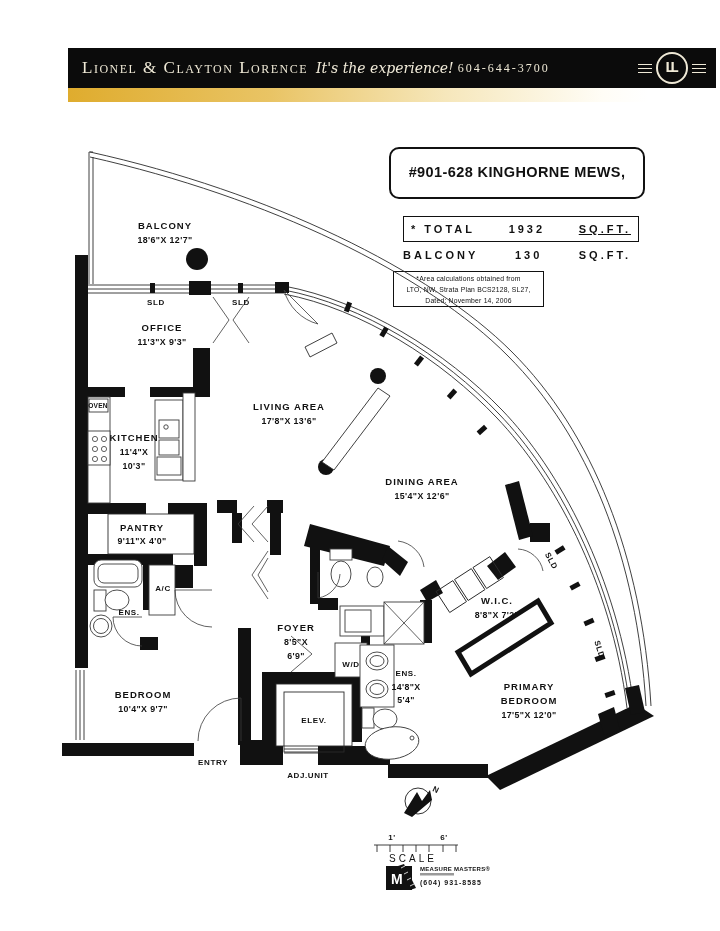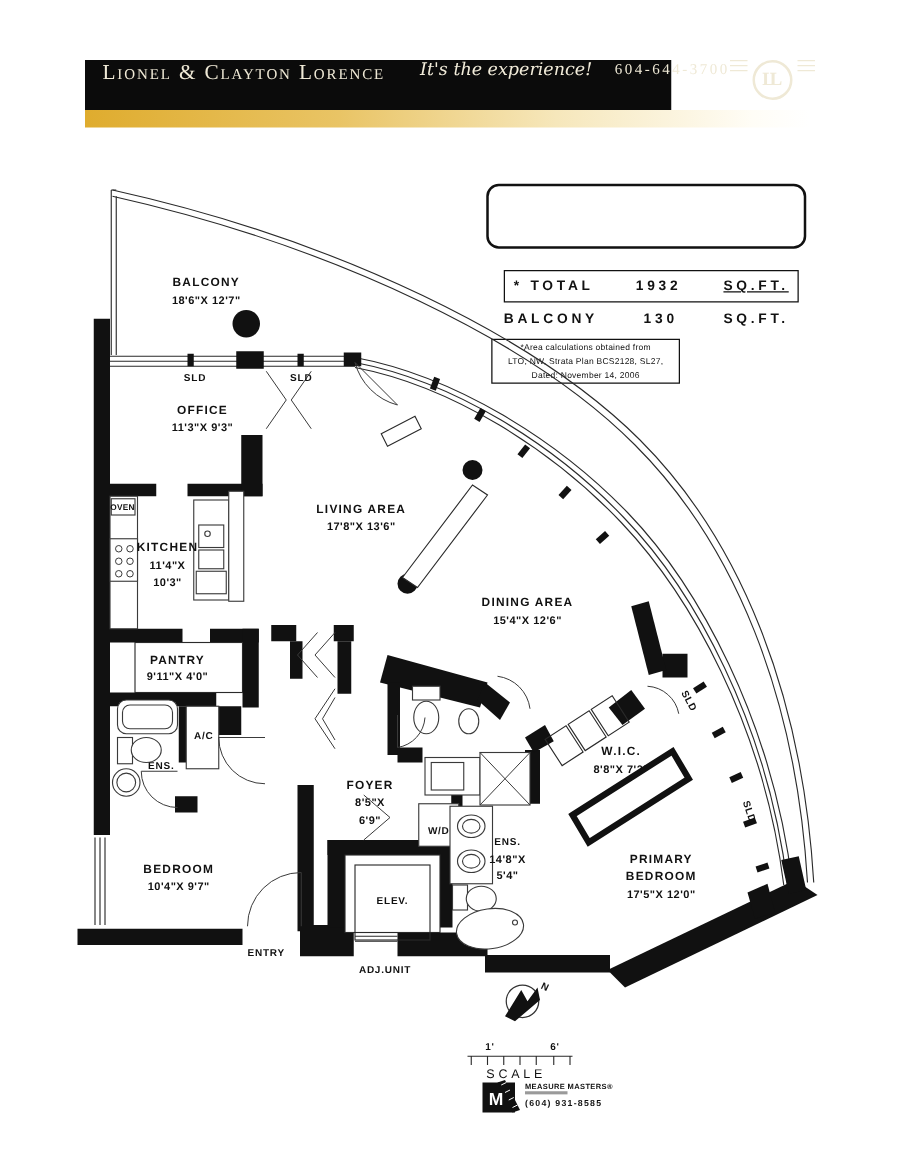--- a/index.html
+++ b/index.html
@@ -1,32 +1,32 @@
 <!DOCTYPE html>
 <html><head>
 <meta charset="utf-8">
 <style>
   html,body{margin:0;padding:0;background:#fff;}
   .page{position:relative;width:720px;height:931px;background:#fff;overflow:hidden;
         font-family:"Liberation Sans",sans-serif;color:#111;}
   
-  .banner{position:absolute;left:68px;top:48px;width:469px;height:40px;background:#0b0b0b;
-          display:flex;}
+  .banner{position:absolute;left:68px;top:48px;width:648px;height:40px;background:#0b0b0b;
+          display:flex;align-items:center;}
   .brand{font-family:"Liberation Serif",serif;font-variant:small-caps;font-size:17px;
          letter-spacing:1.5px;color:#efe9d6;margin-left:14px;white-space:nowrap;}
   .tagline{font-family:"DejaVu Serif",serif;font-style:italic;font-size:14px;color:#f2ecda;
-           margin-left:28px;white-space:nowrap;}
+           margin-left:8px;white-space:nowrap;}
   .bphone{font-family:"Liberation Serif",serif;font-size:12px;letter-spacing:2px;color:#efe9d6;
-          margin-left:18px;white-space:nowrap;}
+          margin-left:4px;white-space:nowrap;}
   .loglines{display:flex;flex-direction:column;gap:3px;margin-left:auto;margin-right:4px;}
   .loglines i{display:block;width:14px;height:1px;background:#efe9d6;}
   .loglines.right{margin-left:4px;margin-right:10px;}
   .llogo{width:28px;height:28px;border:2px solid #efe9d6;border-radius:50%;flex:0 0 auto;
          display:flex;align-items:center;justify-content:center;position:relative;}
-  .llogo span{font-family:Liberation Serif, serif;font-size:15px;color:#efe9d6;font-weight:bold;
+  .llogo span{font-family:Liberation Mono, monospace;font-size:15px;color:#efe9d6;font-weight:bold;
               letter-spacing:-4px;margin-left:-4px;}
   .goldbar{position:absolute;left:68px;top:88px;width:580px;height:14px;
            background:linear-gradient(90deg,#dfac2e 0%,#e9c465 35%,#f6e7bb 65%,#fffdf6 92%,#fff 100%);}
   
   .addrbox{position:absolute;left:389px;top:147px;width:252px;height:48px;border:2px solid #111;
            border-radius:10px;display:flex;flex-direction:column;align-items:center;justify-content:center;
            font-size:14.5px;font-weight:bold;letter-spacing:.4px;line-height:1.5;text-align:center;}
   .totbox{position:absolute;left:403px;top:216px;width:236px;height:22px;border:1.4px solid #111;
           display:flex;align-items:center;justify-content:space-between;padding:12px 7px;box-sizing:border-box;
           font-size:11px;font-weight:bold;letter-spacing:3px;}
@@ -68,20 +68,21 @@
     </span>
     <span class="loglines right">
         <i></i>
         <i></i>
         <i></i>
       </span>
   </div>
   <div class="goldbar"></div>
 
   <div class="addrbox">
+    <span>#901-628 KINGHORNE MEWS,</span>
   </div>
 
   <div class="totbox">
     <span>* TOTAL</span>
     <span>1932</span>
     <span class="usq">SQ.FT.</span>
   </div>
   <div class="balrow">
     <span>BALCONY</span>
     <span>130</span>

